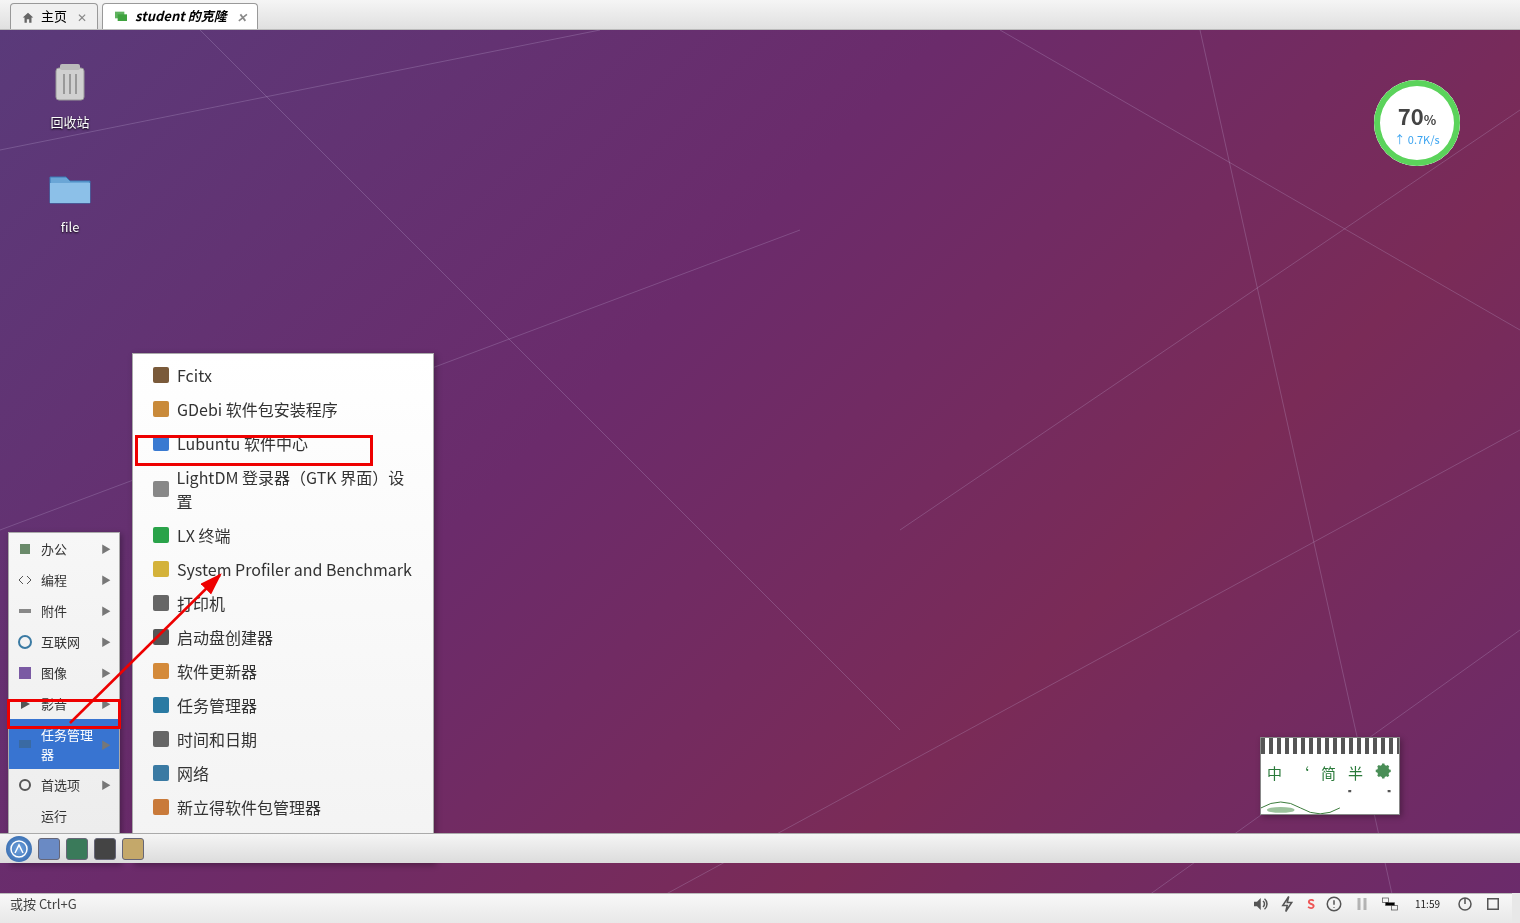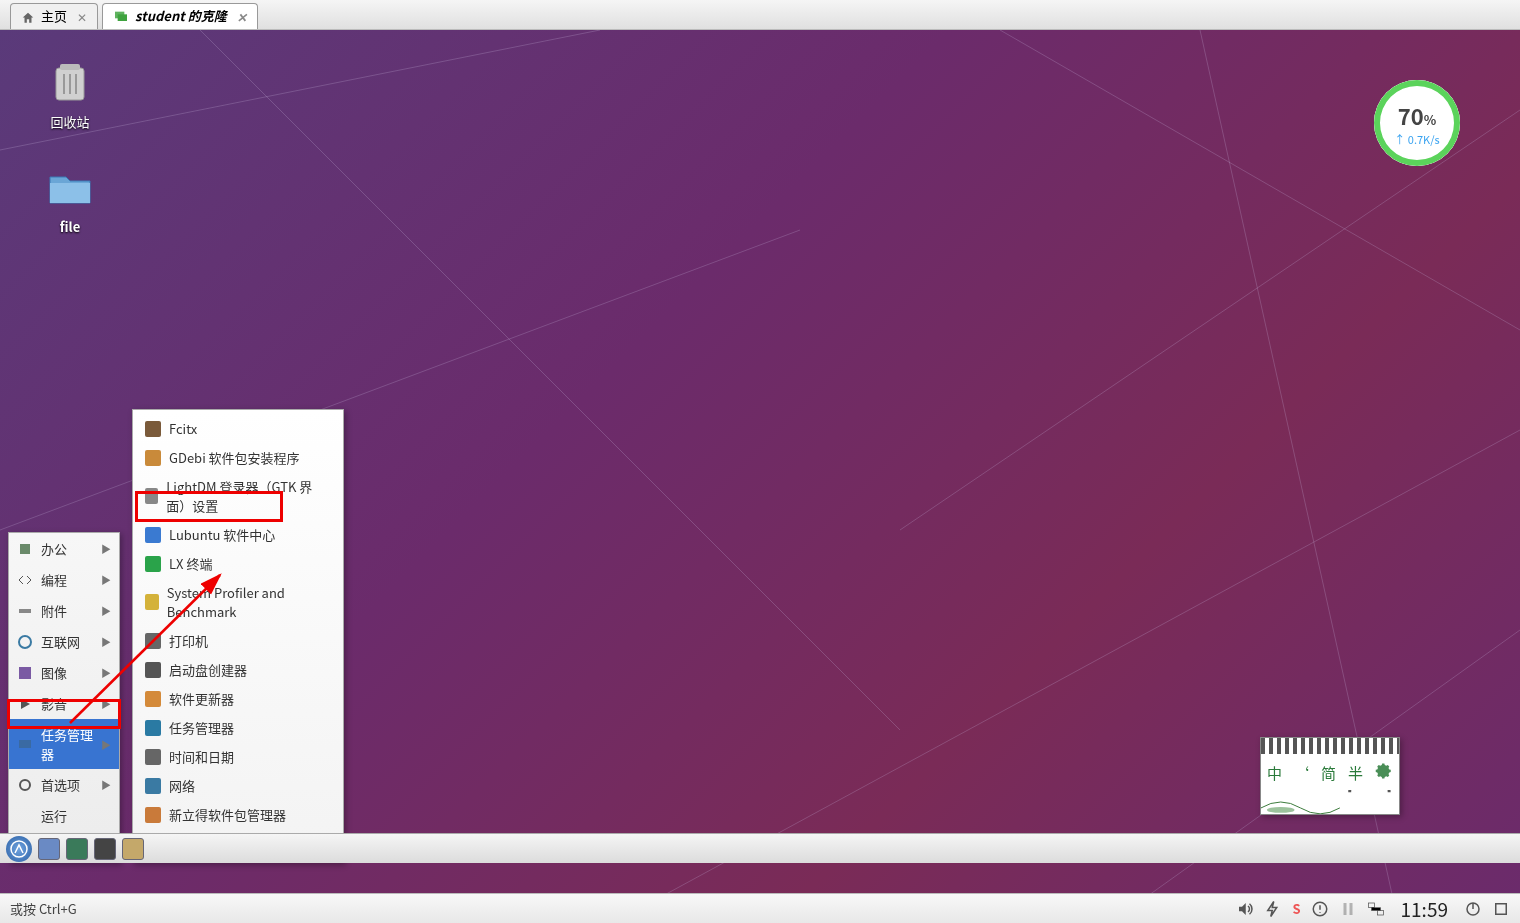--- a/index.html
+++ b/index.html
@@ -22,21 +22,21 @@
 
   
   .start-menu { position:absolute; left:8px; bottom:30px; width:112px; background: linear-gradient(#f7f7f7,#ececec); border:1px solid #aaa; box-shadow: 2px 2px 6px rgba(0,0,0,.3); font-size:13px; }
   .start-menu .cat { display:flex; align-items:center; gap:8px; padding:6px 8px; cursor:pointer; position:relative; color:#333; }
   .start-menu .cat .arrow { margin-left:auto; color:#777; font-size:10px; }
   .start-menu .cat.active { background:#3874d1; color:#fff; }
   .start-menu .cat .cat-icon { width:16px; height:16px; display:inline-block; }
   .start-menu .highlight-box { position:absolute; border:3px solid #e00; pointer-events:none; }
 
   
-  .submenu { position:absolute; left:132px; bottom:30px; width:212px; background: linear-gradient(#ffffff,#f3f3f3); border:1px solid #aaa; box-shadow: 2px 2px 6px rgba(0,0,0,.3); font-size:13px; padding:4px 0; }
+  .submenu { position:absolute; left:132px; bottom:30px; width:302px; background: linear-gradient(#ffffff,#f3f3f3); border:1px solid #aaa; box-shadow: 2px 2px 6px rgba(0,0,0,.3); font-size:16px; padding:4px 8px; }
   .submenu .item { display:flex; align-items:center; gap:8px; padding:5px 12px; cursor:pointer; color:#333; }
   .submenu .app-icon { width:16px; height:16px; display:inline-block; border-radius:2px; }
   .submenu .highlight-box { position:absolute; border:3px solid #e00; pointer-events:none; }
 
   
   .arrow-annot { position:absolute; pointer-events:none; }
 
   
   .lx-panel { position:absolute; left:0; right:0; bottom:30px; height:30px; background: linear-gradient(#f5f5f5,#dcdcdc); border-top:1px solid #aaa; display:flex; align-items:center; padding:0 6px; gap:6px; z-index:10; }
   .lx-panel .start-btn { width:26px; height:26px; border-radius:13px; background: radial-gradient(circle,#6fa3e0,#2b5fa3); cursor:pointer; display:flex; align-items:center; justify-content:center; }
@@ -50,26 +50,26 @@
   .ime-bot { height:24px; position:relative; }
   .ime-bot svg { width:100%; height:100%; }
 
   
   .gauge { position:absolute; right:60px; top:50px; width:86px; height:86px; border-radius:50%; background:#fff; box-shadow:inset 0 0 0 6px #5bd35b, inset 0 0 0 10px #fff; display:flex; flex-direction:column; align-items:center; justify-content:center; font-size:12px; color:#555; }
   .gauge .val { font-size:22px; font-weight:bold; color:#444; }
   .gauge .val .pct { font-size:13px; }
   .gauge .spd { font-size:11px; color:#3aa3f0; }
 
   
-  .host-bar { position:absolute; left:0; right:0; bottom:0; height:30px; background: linear-gradient(#f8f8f8,#e8e8e8); border-top:1px solid #bbb; display:flex; align-items:center; font-size:13px; color:#444; padding:12px 10px; }
+  .host-bar { position:absolute; left:0; right:8px; bottom:0; height:30px; background: linear-gradient(#f8f8f8,#e8e8e8); border-top:1px solid #bbb; display:flex; align-items:flex-start; font-size:13px; color:#444; padding:0 10px; }
   .host-bar .left-text { flex:0 0 auto; }
   .host-bar .spacer { flex:1; }
   .host-bar .tray { display:flex; align-items:center; gap:10px; }
   .host-bar .tray .tic { width:18px; height:18px; color:#555; cursor:pointer; }
-  .host-bar .time { font-size:19px; color:#222; margin:0 6px; }
+  .host-bar .time { font-size:10px; color:#222; margin:0 6px; }
 </style>
 </head>
 <body>
 
 <div class="tab-bar">
   <div class="tab">
     <svg class="home-icon" viewBox="0 0 24 24">
         <path fill="#666" d="M12 3l9 8h-3v9h-4v-6h-4v6H6v-9H3z"></path>
       </svg>
     <span>主页</span>
@@ -100,21 +100,21 @@
   <div class="desktop-icon" style="left:30px; top:30px;">
     <svg class="ic-trash" viewBox="0 0 48 48">
         <rect x="10" y="8" width="28" height="32" rx="3" fill="#d0d0d0" stroke="#999"></rect>
         <rect x="14" y="4" width="20" height="6" rx="2" fill="#bbb"></rect>
         <line x1="18" y1="14" x2="18" y2="34" stroke="#999" stroke-width="2"></line>
         <line x1="24" y1="14" x2="24" y2="34" stroke="#999" stroke-width="2"></line>
         <line x1="30" y1="14" x2="30" y2="34" stroke="#999" stroke-width="2"></line>
       </svg>
     <div>回收站</div>
   </div>
-  <div class="desktop-icon" style="left:30px; top:135px;font-weight:bold;">
+  <div class="desktop-icon" style="left:30px; top:135px;">
     <svg class="ic-folder" viewBox="0 0 48 48">
         <path d="M4 12h16l4 4h20v22H4z" fill="#6aa6d6" stroke="#3a7ab6"></path>
         <rect x="4" y="18" width="40" height="20" fill="#8cc0e8"></rect>
       </svg>
     <div>file</div>
   </div>
 
   <div class="gauge">
     <div class="val"><span>70</span><span class="pct">%</span></div>
     <div class="spd">↑ <span>0.7K/s</span></div>
@@ -214,26 +214,26 @@
   <div class="submenu" id="submenu">
       <div class="item">
         <span class="app-icon" style="background:#7a5a3a"></span>
         <span>Fcitx</span>
       </div>
       <div class="item">
         <span class="app-icon" style="background:#c98a3a"></span>
         <span>GDebi 软件包安装程序</span>
       </div>
       <div class="item">
+        <span class="app-icon" style="background:#3a7ad1"></span>
+        <span>Lubuntu 软件中心</span>
+      </div>
+      <div class="item">
         <span class="app-icon" style="background:#888"></span>
         <span>LightDM 登录器（GTK 界面）设置</span>
-      </div>
-      <div class="item">
-        <span class="app-icon" style="background:#3a7ad1"></span>
-        <span>Lubuntu 软件中心</span>
       </div>
       <div class="item">
         <span class="app-icon" style="background:#2aa34a"></span>
         <span>LX 终端</span>
       </div>
       <div class="item">
         <span class="app-icon" style="background:#d4b23a"></span>
         <span>System Profiler and Benchmark</span>
       </div>
       <div class="item">

